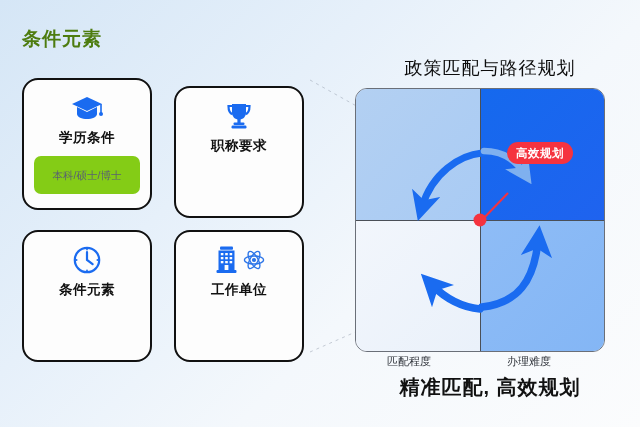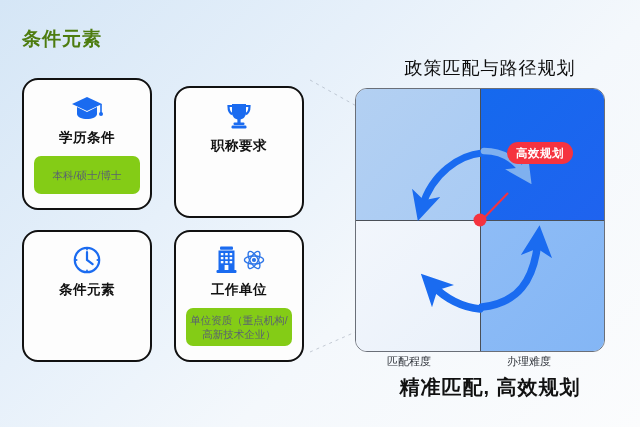--- a/index.html
+++ b/index.html
@@ -152,21 +152,20 @@
           </g>
         </svg>
         <svg width="22" height="22" viewBox="0 0 24 24">
           <ellipse cx="12" cy="12" rx="10.5" ry="4.3" fill="none" stroke="#2b74e8" stroke-width="1.5"></ellipse>
           <ellipse cx="12" cy="12" rx="10.5" ry="4.3" fill="none" stroke="#2b74e8" stroke-width="1.5" transform="rotate(60 12 12)"></ellipse>
           <ellipse cx="12" cy="12" rx="10.5" ry="4.3" fill="none" stroke="#2b74e8" stroke-width="1.5" transform="rotate(120 12 12)"></ellipse>
           <circle cx="12" cy="12" r="2.3" fill="#2b74e8"></circle>
         </svg>
       </div>
       <div class="card-title">工作单位</div>
-      <div class="card-tag">单位资质（重点机构/高新技术企业）</div>
     </div>
 
   </div>
 
   <div class="right-title">政策匹配与路径规划</div>
 
   <div class="matrix">
     <div class="quad q-tl"></div>
     <div class="quad q-tr"></div>
     <div class="quad q-bl"></div>

